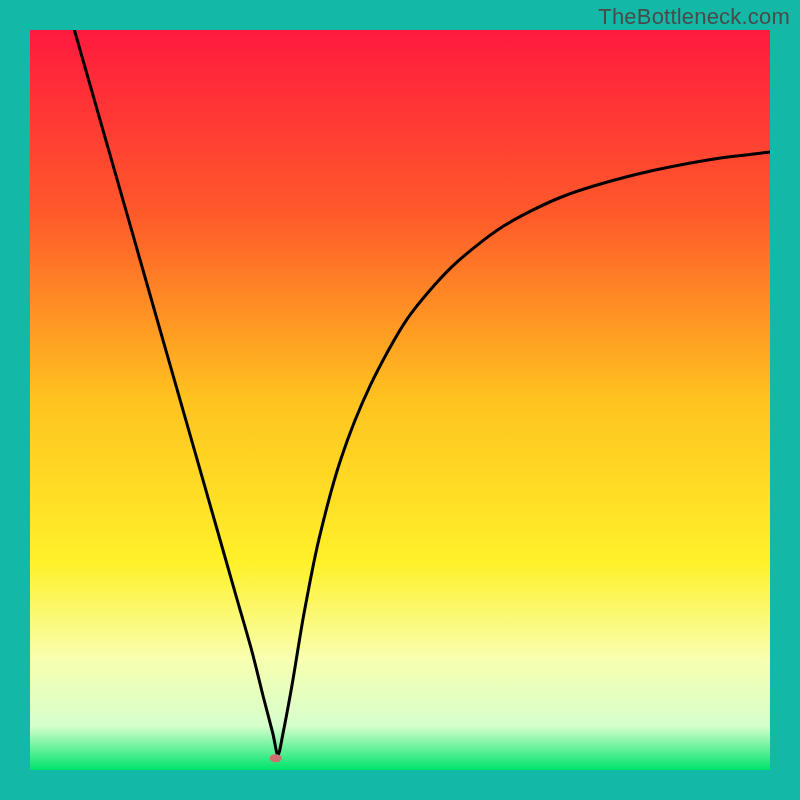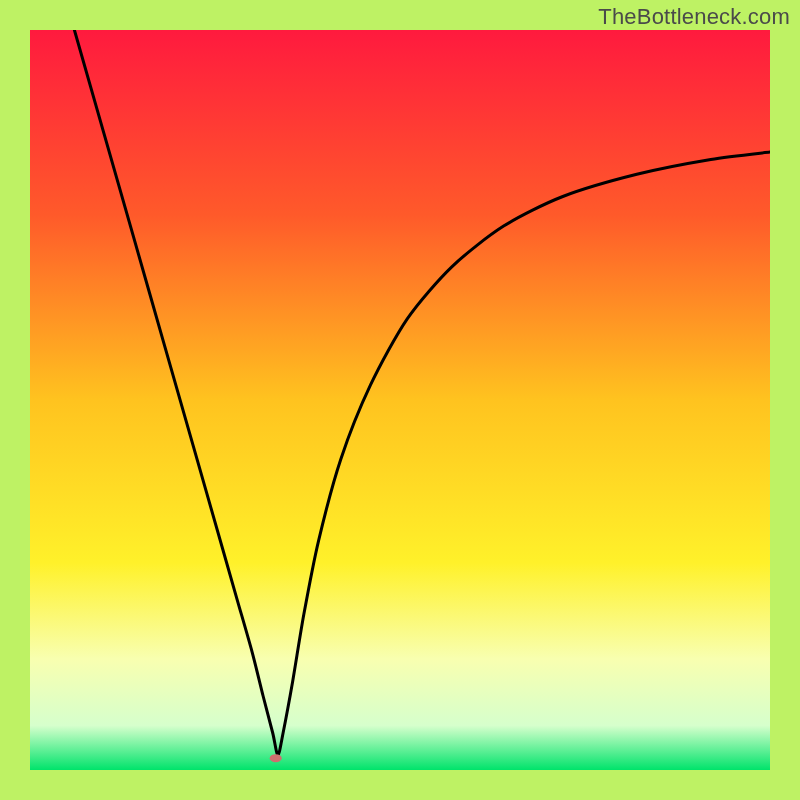--- a/index.html
+++ b/index.html
@@ -10,21 +10,21 @@
     background: #000;
     overflow: hidden;
     font-family: Arial, Helvetica, sans-serif;
   }
   .frame {
     position: absolute;
     top: 0;
     left: 0;
     width: 800px;
     height: 800px;
-    background: #bef264;
+    background: #14b8a6;
   }
   .watermark {
     position: absolute;
     top: 4px;
     right: 10px;
     color: #4a4a4a;
     font-size: 22px;
     font-weight: 500;
     letter-spacing: 0.2px;
     user-select: none;

